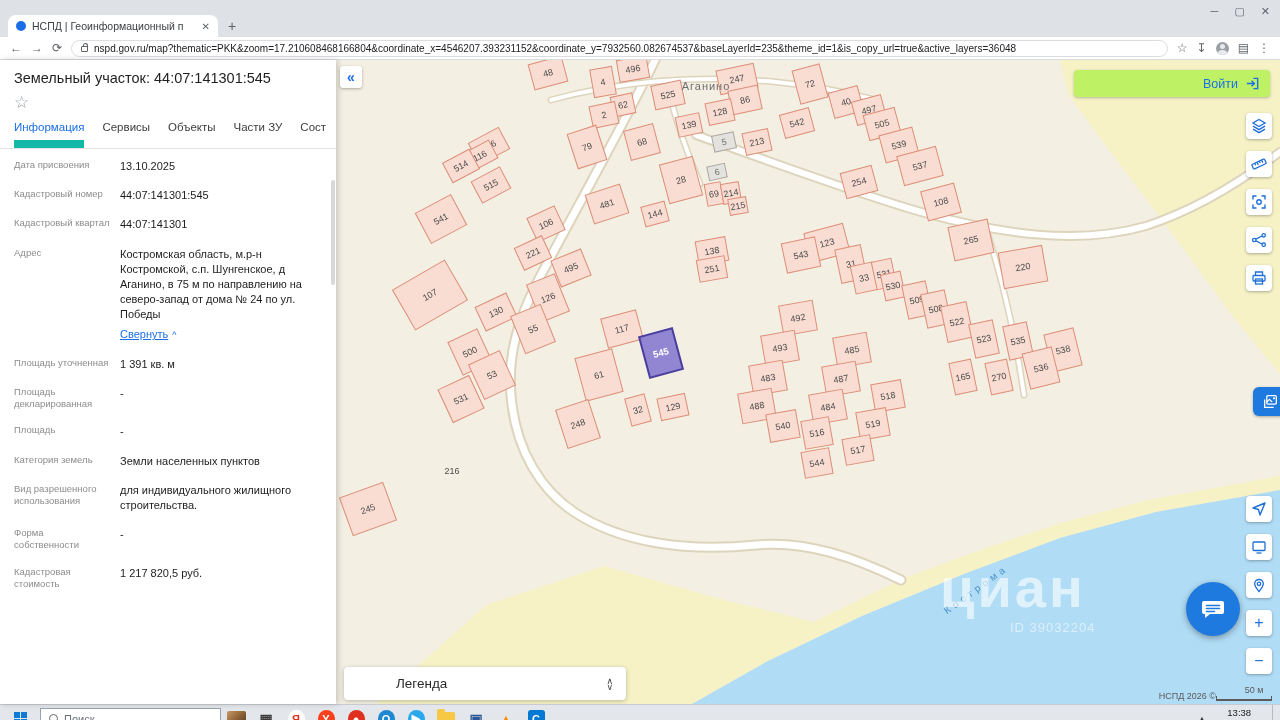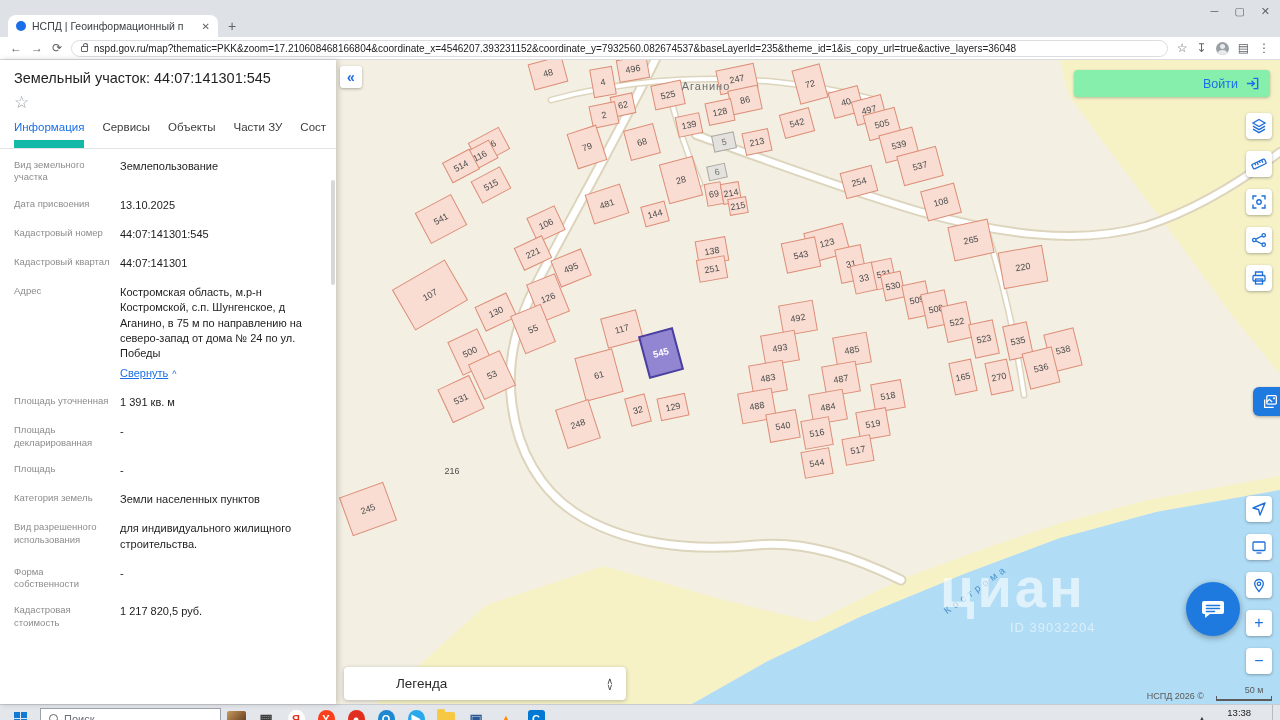--- a/index.html
+++ b/index.html
@@ -54,21 +54,21 @@
   .pa.sel { fill:#8478cf; fill-opacity:.88; stroke:#4a3f9f; stroke-width:2; }
   .pnum { font-size:9px; fill:#4c4c4c; text-anchor:middle; }
   .pnum.gray { fill:#77756f; }
   .pnum.sel { fill:#ffffff; font-weight:bold; font-size:9.5px; }
   .roadcase { fill:none; stroke:#ddd4bc; stroke-linecap:round; }
   .roadfill { fill:none; stroke:#ffffff; stroke-linecap:round; }
 
   .collapse-btn { position:absolute; left:4px; top:6px; width:22px; height:22px; background:#fff; border-radius:3px;
     box-shadow:0 1px 3px rgba(0,0,0,.3); color:#1a6fe8; font-size:14px; font-weight:bold;
     display:flex; align-items:center; justify-content:center; z-index:10; }
-  .login-bar { position:absolute; right:10px; top:10px; width:196px; height:27px; background:#86efac; border-radius:4px;
+  .login-bar { position:absolute; right:10px; top:10px; width:196px; height:27px; background:#bef264; border-radius:4px;
     box-shadow:0 1px 3px rgba(0,0,0,.25); display:flex; align-items:center; justify-content:flex-end;
     padding:0 10px; gap:7px; z-index:10; }
   .login-label { font-size:12.5px; color:#1a6fe8; }
   .legend { position:absolute; left:8px; bottom:4px; width:282px; height:33px; background:#fff; border-radius:4px;
     box-shadow:0 1px 4px rgba(0,0,0,.25); display:flex; align-items:center; padding:0 13px; z-index:10; }
   .legend-label { font-size:13.5px; color:#2b2b2b;margin-left:39px; }
   .legend-chev { margin-left:auto; display:flex; flex-direction:column; align-items:center; line-height:6px; font-size:9px; color:#444; }
 
   .ctrl-col { position:absolute; right:8px; display:flex; flex-direction:column; gap:12px; z-index:10; }
   #ctrl-top { top:53px; }
@@ -76,21 +76,21 @@
   .ctrl-btn { width:26px; height:26px; background:#fff; border-radius:4px; box-shadow:0 1px 3px rgba(0,0,0,.3);
     display:flex; align-items:center; justify-content:center; color:#1f6fd8; font-size:16px; }
   .ctrl-btn svg { width:16px; height:16px; }
   .photo-btn { position:absolute; right:-7px; top:327px; width:34px; height:29px; background:#1f7ae0; border-radius:6px;
     display:flex; align-items:center; justify-content:center; z-index:10; box-shadow:0 1px 3px rgba(0,0,0,.3); }
   .photo-btn svg { width:17px; height:17px; }
   .chat-btn { position:absolute; right:40px; top:522px; width:54px; height:54px; border-radius:50%; background:#1f7ae0;
     box-shadow:0 2px 6px rgba(0,0,0,.35); display:flex; align-items:center; justify-content:center; z-index:10; }
   .chat-btn svg { width:26px; height:26px; }
 
-  .attrib { position:absolute; right:8px; bottom:3px; display:flex; align-items:flex-end; gap:12px; z-index:9; }
+  .attrib { position:absolute; right:8px; bottom:3px; display:flex; align-items:flex-end; z-index:9; }
   .attrib-text { font-size:9px; color:#5b5b5b; }
   .scale { display:flex; flex-direction:column; align-items:center; }
   .scale-label { font-size:9px; color:#5b5b5b; margin-bottom:1px;padding-left:20px; }
   .scale-bar { width:56px; height:5px; border-left:1px solid #5b5b5b; border-right:1px solid #5b5b5b; border-bottom:2px solid #5b5b5b; }
 
   .watermark { position:absolute; left:604px; top:500px; z-index:8; color:rgba(255,255,255,.6); pointer-events:none; }
   .wm-title { font-size:56px; font-weight:bold; letter-spacing:3px; line-height:1; }
   .wm-sub { font-size:13px; color:rgba(255,255,255,.55); margin:4px 0 0 70px; letter-spacing:1px; }
 
   
@@ -154,26 +154,20 @@
     <div class="pstar">☆</div>
     <div class="ptabs" id="ptabs">
         <div class="ptab active">Информация</div>
         <div class="ptab">Сервисы</div>
         <div class="ptab">Объекты</div>
         <div class="ptab">Части ЗУ</div>
         <div class="ptab">Сост</div>
       </div>
     <div class="fields" id="fields">
         <div class="frow">
-          <div class="flabel">Вид земельного участка</div>
-          <div class="fvalue">
-            <div>Землепользование</div>
-          </div>
-        </div>
-        <div class="frow">
           <div class="flabel">Дата присвоения</div>
           <div class="fvalue">
             <div>13.10.2025</div>
           </div>
         </div>
         <div class="frow">
           <div class="flabel">Кадастровый номер</div>
           <div class="fvalue">
             <div>44:07:141301:545</div>
           </div>

